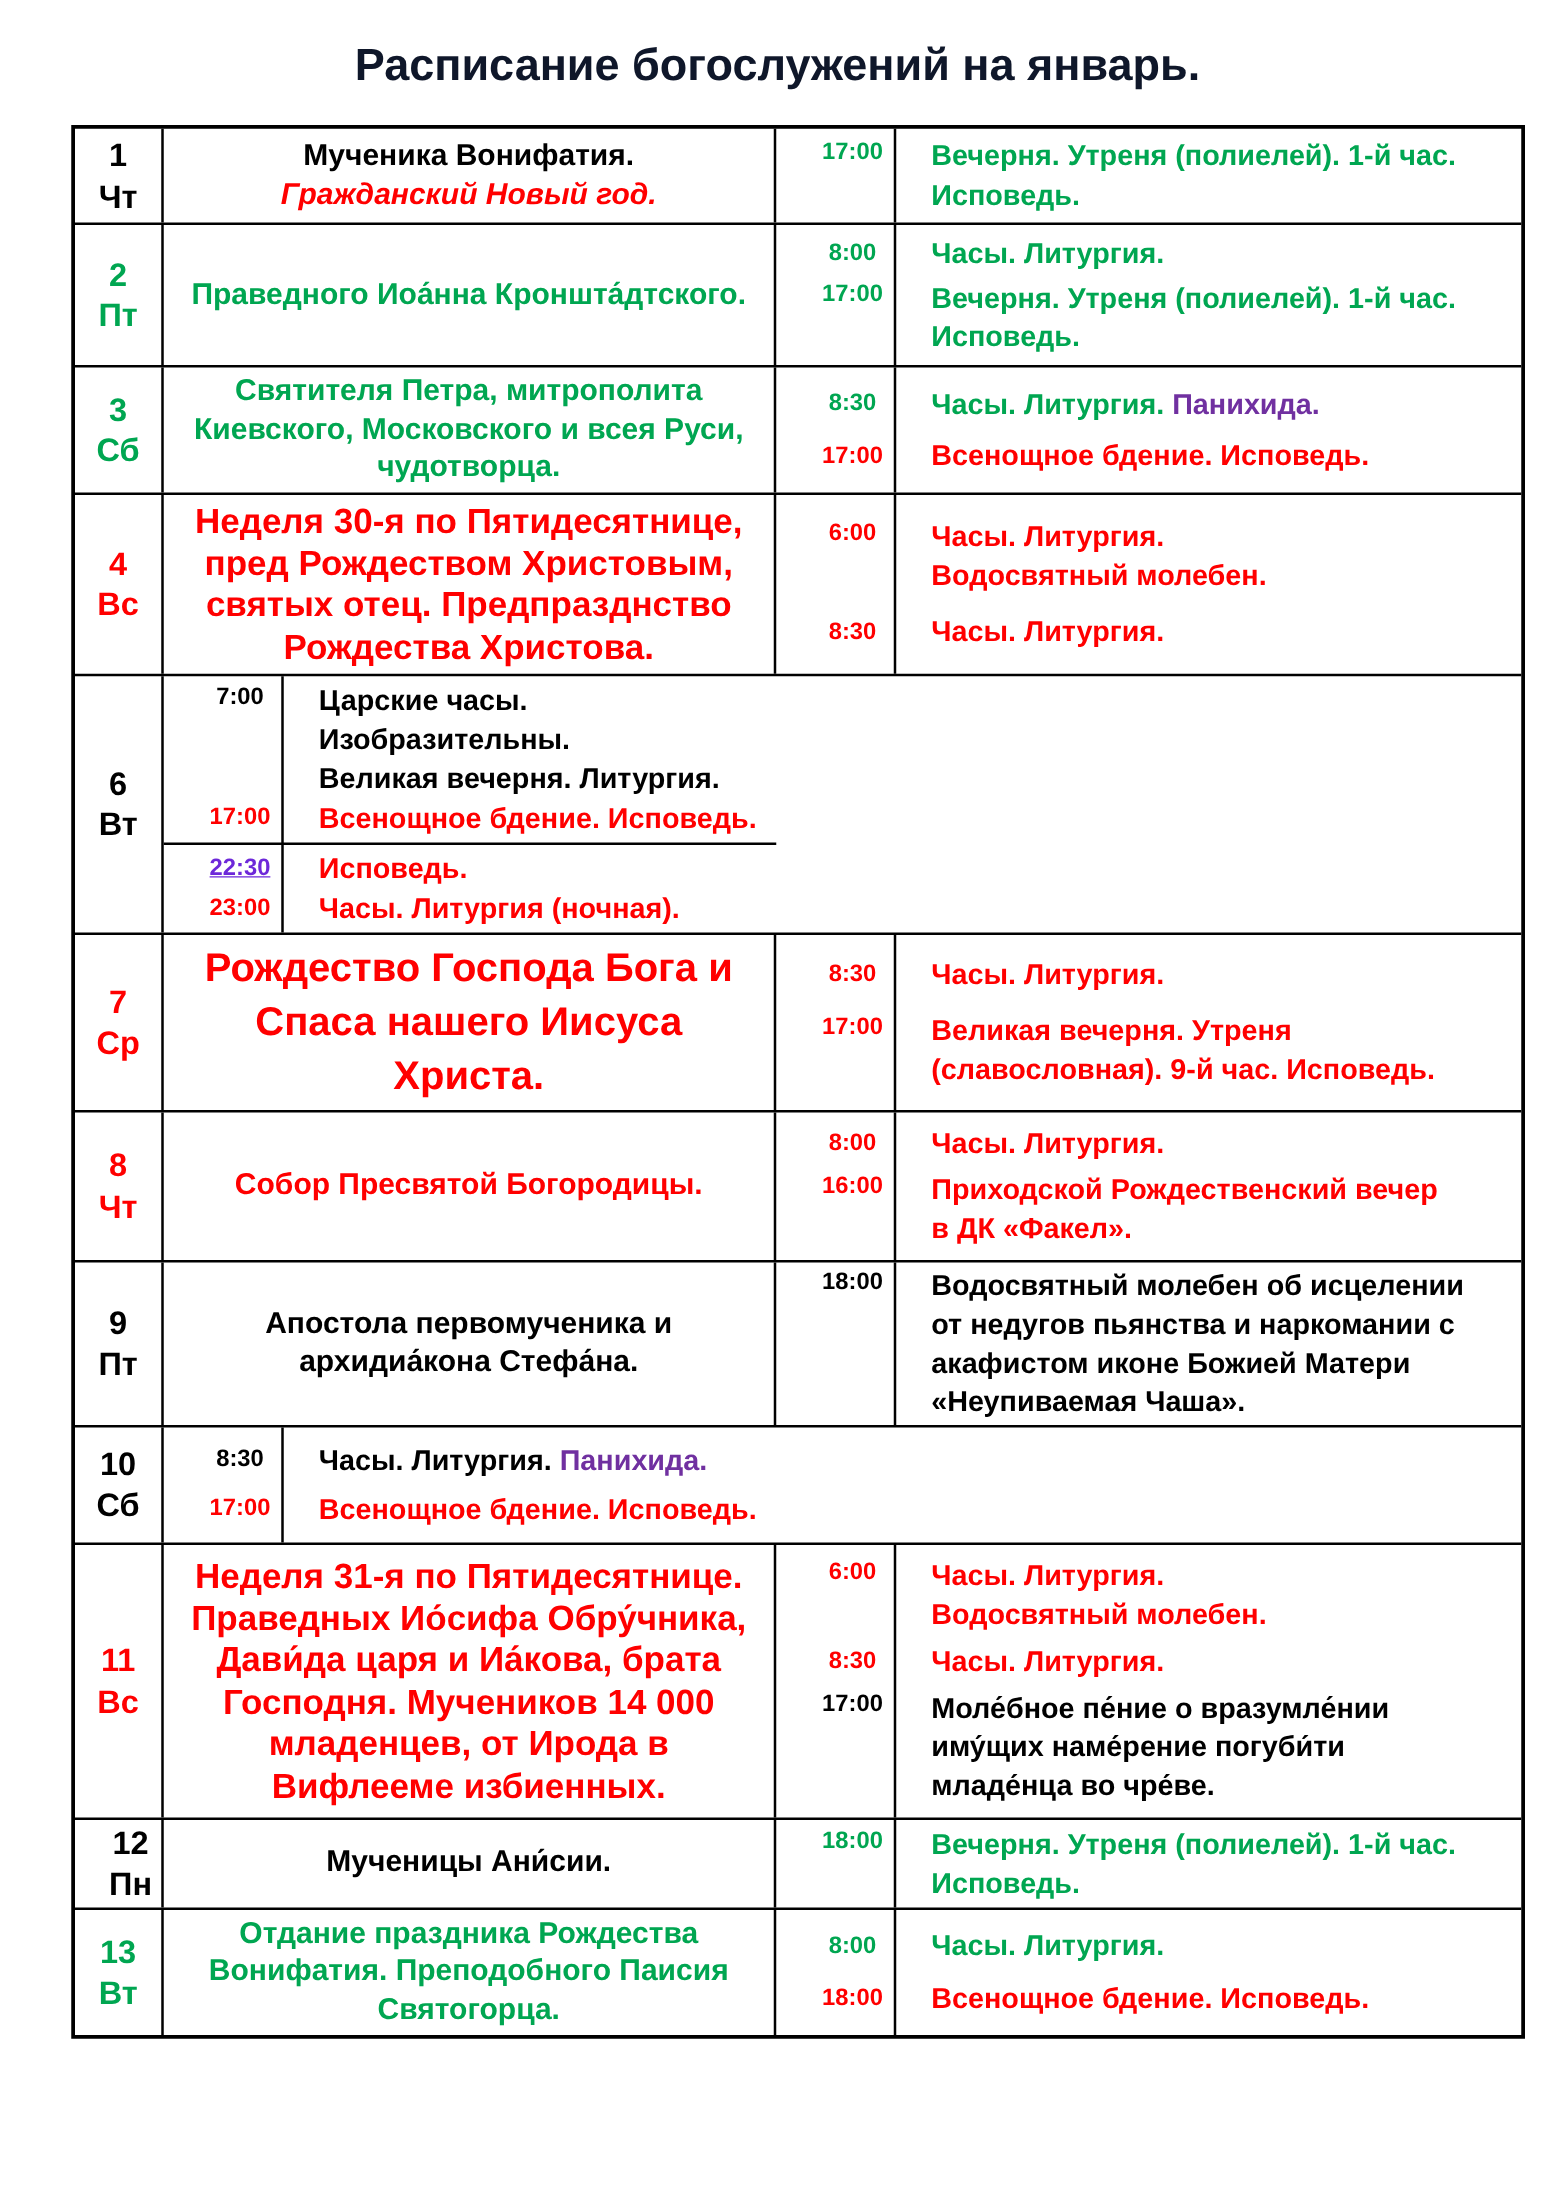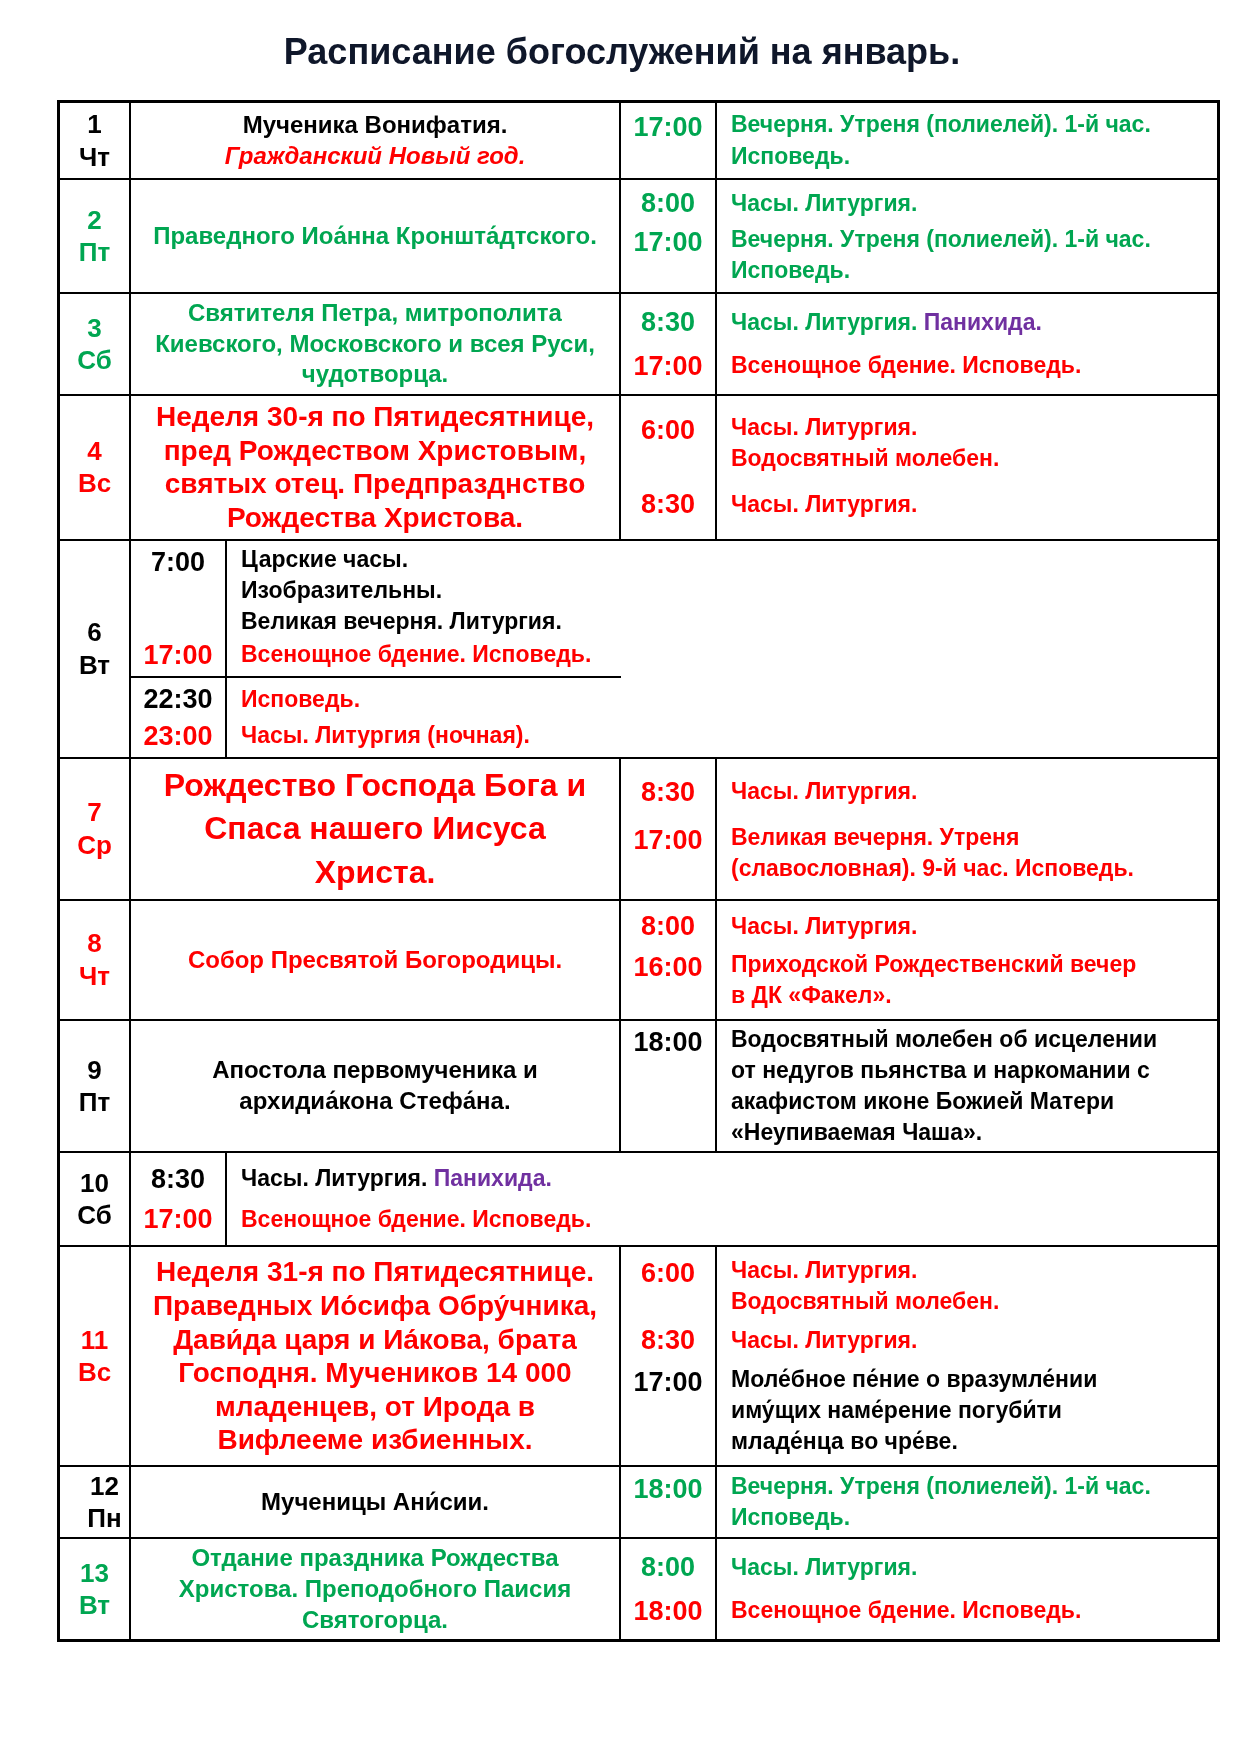--- a/index.html
+++ b/index.html
@@ -50,21 +50,21 @@
     content:'';position:absolute;left:94px;top:0;bottom:0;width:2px;background:#000;
   }
   .group{flex:1;display:flex;flex-direction:column;justify-content:space-evenly;padding:3px 0;}
   .group + .group{border-top:2px solid #000;}
   .row:nth-child(5) .group:nth-child(1){flex:2;}
   .row:nth-child(5) .group:nth-child(2){flex:1;}
   .entry{display:flex;align-items:center;}
   .entry.top{align-items:flex-start;}
   .entry-time{
     flex:0 0 94px;width:94px;text-align:center;
-    font-size:27px;line-height:1.35;
+    font-size:19px;line-height:1.35;margin-left:14px;
   }
   .entry-text{
     flex:1;padding:0 8px 0 16px;
     font-size:23px;line-height:1.35;white-space:pre-line;
   }
 </style>
 </head>
 <body>
 
 <div class="page">
@@ -171,21 +171,21 @@
               <div class="entry-text"><span style="color: rgb(0, 0, 0);">Царские часы. Изобразительны.
 Великая вечерня. Литургия.</span></div>
             </div>
             <div class="entry">
               <div class="entry-time" style="color: rgb(255, 0, 0);">17:00</div>
               <div class="entry-text"><span style="color: rgb(255, 0, 0);">Всенощное бдение. Исповедь.</span></div>
             </div>
           </div>
           <div class="group">
             <div class="entry">
-              <div class="entry-time" style="color: #000000;">22:30</div>
+              <div class="entry-time" style="color: #6d28d9; text-decoration: underline;">22:30</div>
               <div class="entry-text"><span style="color: rgb(255, 0, 0);">Исповедь.</span></div>
             </div>
             <div class="entry">
               <div class="entry-time" style="color: rgb(255, 0, 0);">23:00</div>
               <div class="entry-text"><span style="color: rgb(255, 0, 0);">Часы. Литургия (ночная).</span></div>
             </div>
           </div>
         </div>
       </div>
       <div class="row">
@@ -324,21 +324,21 @@
           </div>
         </div>
       </div>
       <div class="row">
         <div class="cell-date" style="color: rgb(0, 166, 81);">
           <div class="date-num">13</div>
           <div class="date-day">Вт</div>
         </div>
         <div class="cell-feast feast-normal">
           <div class="feast-line" style="color: rgb(0, 166, 81);">Отдание праздника Рождества
-Христова. Преподобного Паисия
+Вонифатия. Преподобного Паисия
 Святогорца.</div>
         </div>
         <div class="cell-sched">
           <div class="group">
             <div class="entry">
               <div class="entry-time" style="color: rgb(0, 166, 81);">8:00</div>
               <div class="entry-text"><span style="color: rgb(0, 166, 81);">Часы. Литургия.</span></div>
             </div>
             <div class="entry">
               <div class="entry-time" style="color: rgb(255, 0, 0);">18:00</div>

